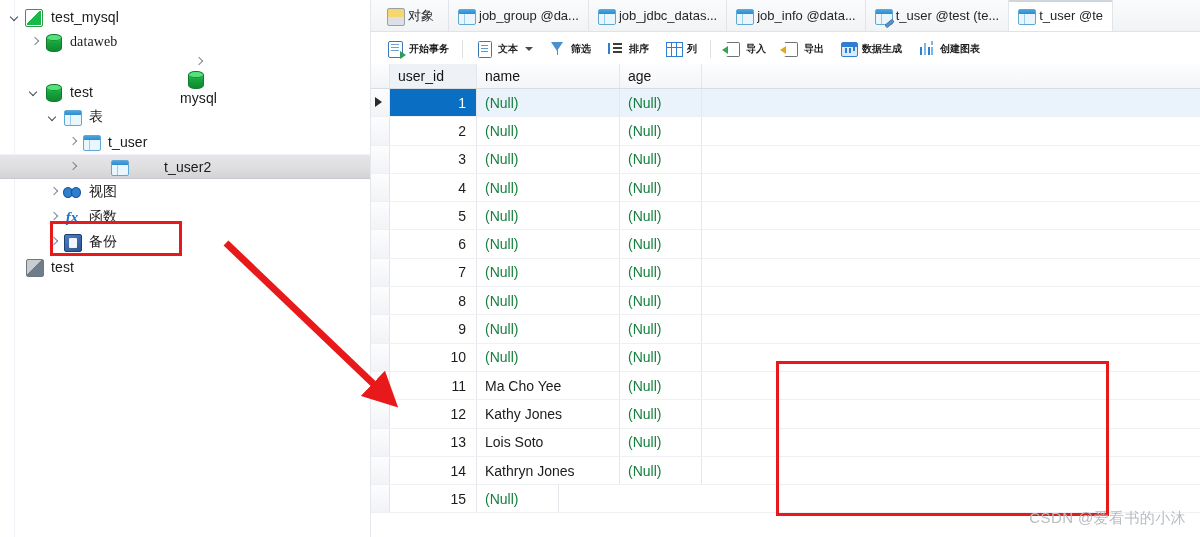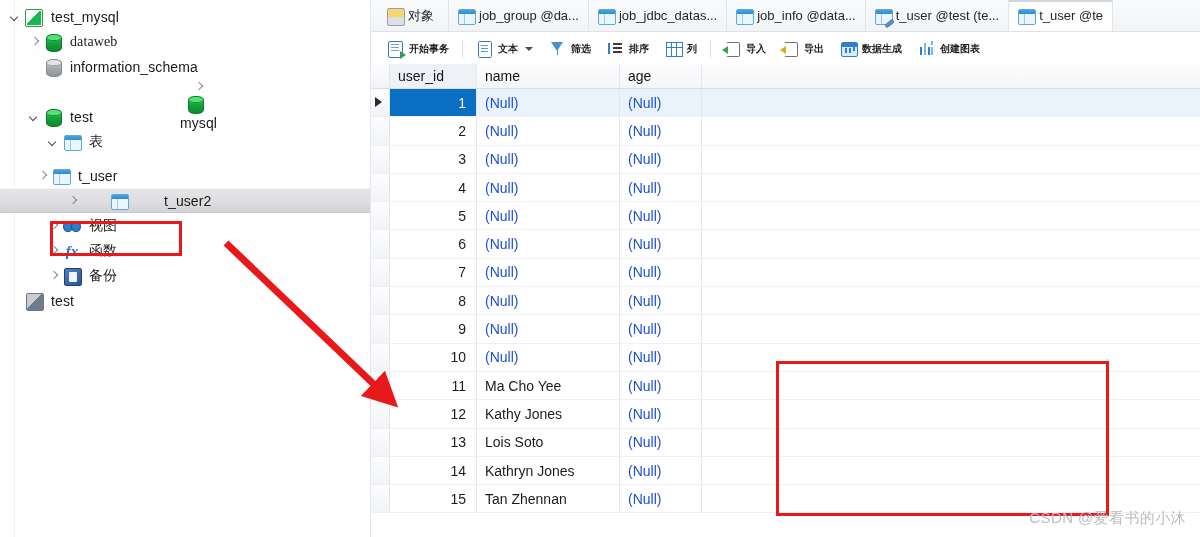--- a/index.html
+++ b/index.html
@@ -358,21 +358,21 @@
 
   .grow {
     display:flex;
     height: 27.3px;
     border-bottom: 1px solid #eef0f3;
     font-size: 14px;
     color: #1b1b1b;
   }
   .grow .gutter { border-bottom:none; }
   .grow .c-userid { justify-content: flex-end; padding-right: 10px; }
-  .null { color: #1d4ed8; }
+  .null { color: #15803d; }
   .grow.sel .c-userid {
     background: #0a6fc2;
     color: #ffffff;
     box-shadow: inset 0 0 0 1px #0a6fc2;
   }
   .grow.sel { background: #eaf3fb; }
   .rowmark {
     position:absolute; left:4px; top:8px;
     width:0;height:0;
     border-left:7px solid #2b2b2b;
@@ -420,27 +420,20 @@
           </span>
           <span class="tlabel">test_mysql</span>
         </div>
         <div class="tnode" style="padding-left: 27px; font-family: Liberation Serif, serif;">
           <span class="chev right"></span>
           <span class="ticon">
             <span class="ic-db"></span>
           </span>
           <span class="tlabel">dataweb</span>
         </div>
-        <div class="tnode" style="padding-left: 27px;">
-          <span class="chev "></span>
-          <span class="ticon">
-            <span class="ic-dbg"></span>
-          </span>
-          <span class="tlabel">information_schema</span>
-        </div>
         <div class="tnode" style="padding-left: 27px; flex-direction: column;">
           <span class="chev right"></span>
           <span class="ticon">
             <span class="ic-db"></span>
           </span>
           <span class="tlabel">mysql</span>
         </div>
         <div class="tnode" style="padding-left: 27px;">
           <span class="chev down"></span>
           <span class="ticon">
@@ -448,21 +441,21 @@
           </span>
           <span class="tlabel">test</span>
         </div>
         <div class="tnode" style="padding-left: 46px;">
           <span class="chev down"></span>
           <span class="ticon">
             <span class="ic-table"></span>
           </span>
           <span class="tlabel cjk">表</span>
         </div>
-        <div class="tnode" style="padding-left: 35px; margin-top: 9px;">
+        <div class="tnode" style="padding-left: 65px;">
           <span class="chev right"></span>
           <span class="ticon">
             <span class="ic-table"></span>
           </span>
           <span class="tlabel">t_user</span>
         </div>
         <div class="tnode sel" style="padding-left: 65px; gap: 28px;">
           <span class="chev right"></span>
           <span class="ticon">
             <span class="ic-table"></span>
@@ -708,21 +701,20 @@
           <div class="grow">
             <div class="gutter"></div>
             <div class="gcell c-userid">14</div>
             <div class="gcell c-name">Kathryn Jones</div>
             <div class="gcell c-age null">(Null)</div>
             <div class="gcell c-rest"></div>
           </div>
           <div class="grow">
             <div class="gutter"></div>
             <div class="gcell c-userid">15</div>
-            <div class="gcell c-name">Tan Zhennan</div>
             <div class="gcell c-age null">(Null)</div>
             <div class="gcell c-rest"></div>
           </div>
         </div>
     </div>
 
     <div id="redbox-rows"></div>
   </div>
 
   <svg id="arrow" viewBox="0 0 1200 537">

